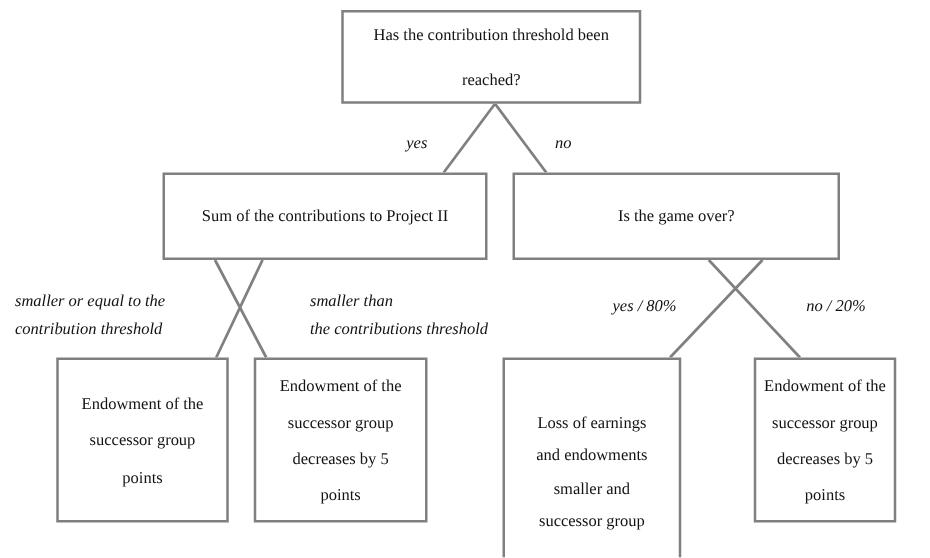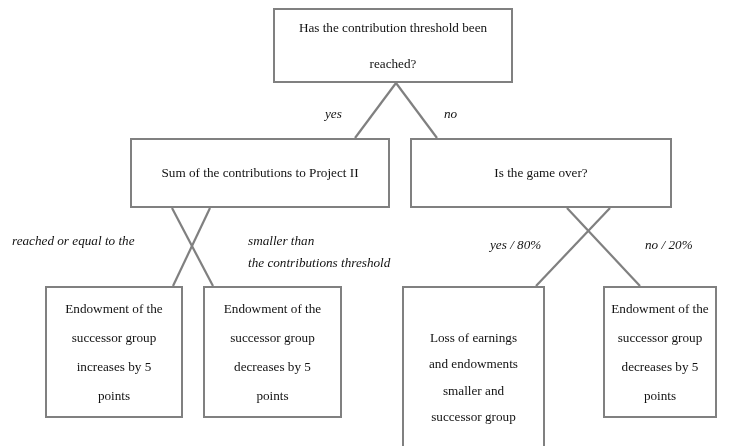--- a/index.html
+++ b/index.html
@@ -107,21 +107,20 @@
     <span class="ln">Sum of the contributions to Project II</span>
   </div>
 
   <div class="node l1" id="node-gameover">
     <span class="ln">Is the game over?</span>
   </div>
 
   <div class="node l4" id="node-inc5">
     <span class="ln">Endowment of the</span>
     <span class="ln">successor group</span>
-    <span class="ln">increases by 5</span>
     <span class="ln">points</span>
   </div>
 
   <div class="node l4" id="node-dec5-a">
     <span class="ln">Endowment of the</span>
     <span class="ln">successor group</span>
     <span class="ln">decreases by 5</span>
     <span class="ln">points</span>
   </div>
 
@@ -141,21 +140,22 @@
 
   <div class="edge-label" id="lbl-yes">
     <span class="ln">yes</span>
   </div>
 
   <div class="edge-label" id="lbl-no">
     <span class="ln">no</span>
   </div>
 
   <div class="edge-label two" id="lbl-ge">
-    <span class="ln">reached or equal to the</span>
+    <span class="ln">smaller or equal to the</span>
+    <span class="ln">contribution threshold</span>
   </div>
 
   <div class="edge-label two" id="lbl-smaller">
     <span class="ln">smaller than</span>
     <span class="ln">the contributions threshold</span>
   </div>
 
   <div class="edge-label" id="lbl-yes80">
     <span class="ln">yes / 80%</span>
   </div>

